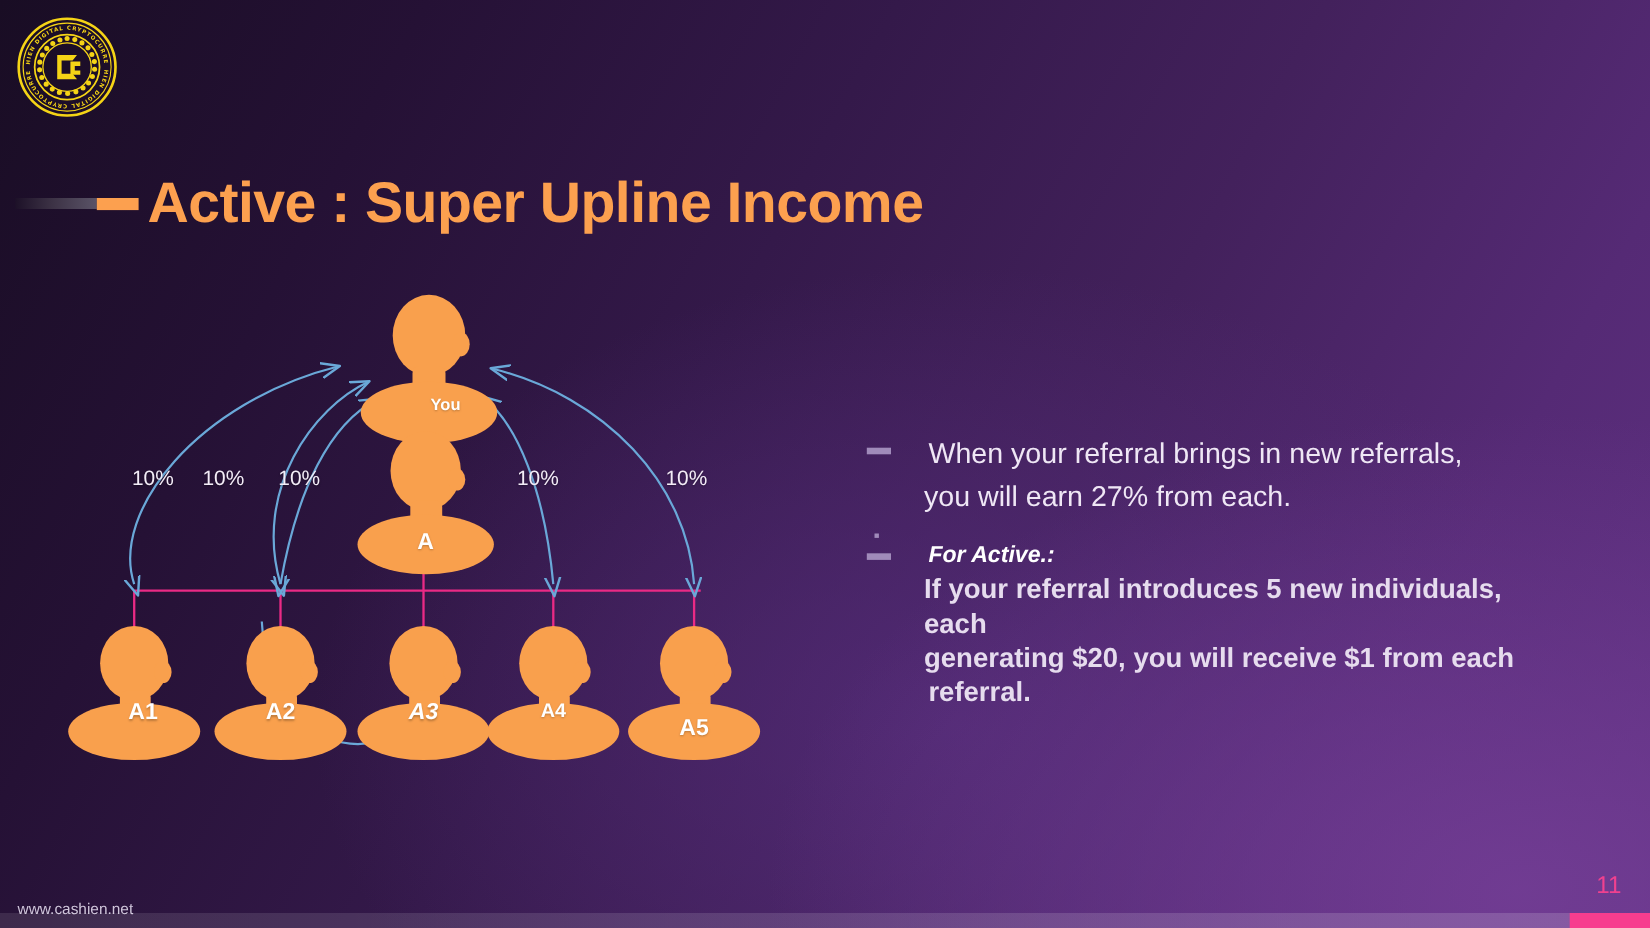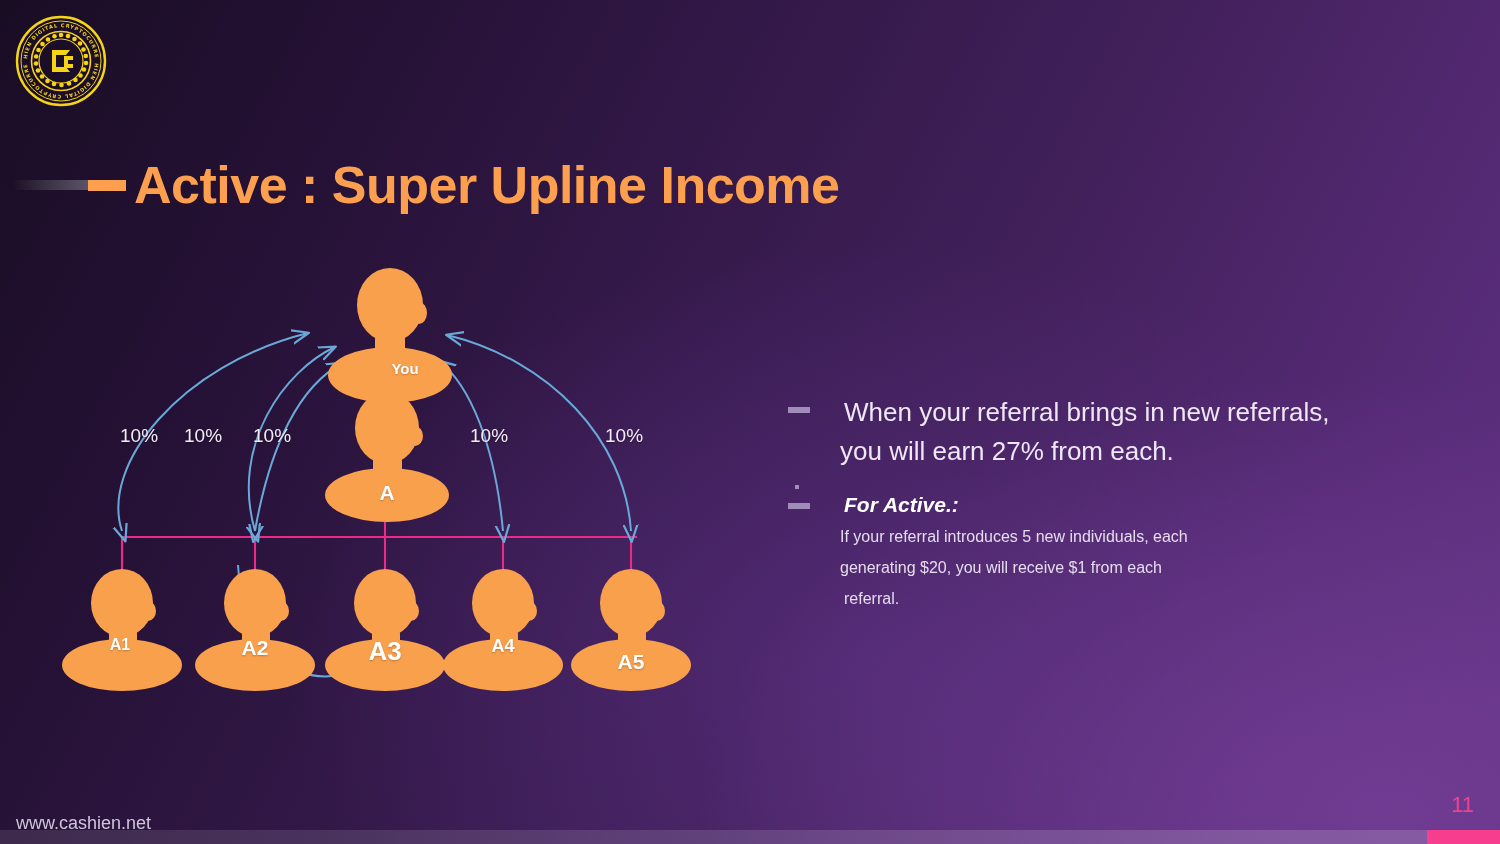--- a/index.html
+++ b/index.html
@@ -104,31 +104,31 @@
   }
   .example-head {
     color: #ffffff;
     font-size: 21px;
     font-weight: bold;
     font-style: italic;
     margin-bottom: 4px;
   }
   .example-body {
     color: #e6dcee;
-    font-size: 16px;
+    font-size: 25px;
     line-height: 31px;
-    font-weight: 400;
+    font-weight: 700;
   }
   .indent-1 { padding-left: 4px; }
   
   #footer-url {
     position: absolute;
     left: 16px; bottom: 10px;
     color: #cfc5da;
-    font-size: 18px;
+    font-size: 14px;
     font-weight: 300;
   }
   #page-num {
     position: absolute;
     right: 26px; bottom: 26px;
     color: #f0418f;
     font-size: 22px;
     font-weight: 300;
   }
   #bottom-bar {
@@ -282,23 +282,23 @@
       <g fill="#f9a04d">
         <ellipse cx="591" cy="338" rx="31" ry="34"></ellipse>
         <ellipse cx="617" cy="346" rx="8" ry="10"></ellipse>
         <rect x="578" y="363" width="28" height="20" rx="6"></rect>
         <ellipse cx="591" cy="400" rx="60" ry="26"></ellipse>
       </g>
     </svg>
 
     <div class="node-label" style="left:325px; top:95px; width:80px; font-size:15px;text-align:center;">You</div>
     <div class="node-label" style="left:307px; top:216px; width:80px; font-size:21px;">A</div>
-    <div class="node-label" style="left:40px; top:371px; width:80px; font-size:16px;">A1</div>
+    <div class="node-label" style="left:50px; top:371px; width:80px; font-size:21px;">A1</div>
     <div class="node-label" style="left:175px; top:371px; width:80px; font-size:21px;text-align:center;">A2</div>
-    <div class="node-label" style="left:305px; top:371px; width:80px; font-size:26px;">A3</div>
+    <div class="node-label" style="left:305px; top:371px; width:80px; font-size:21px;font-style:italic;">A3</div>
     <div class="node-label" style="left:423px; top:371px; width:80px; font-size:18px;">A4</div>
     <div class="node-label" style="left:551px; top:385px; width:80px; font-size:21px;">A5</div>
 
     <div class="pct-label" style="left:80px; top:160px;">10%</div>
     <div class="pct-label" style="left:144px; top:160px;">10%</div>
     <div class="pct-label" style="left:213px; top:160px;">10%</div>
     <div class="pct-label" style="left:430px; top:160px;">10%</div>
     <div class="pct-label" style="left:565px; top:160px;">10%</div>
   </div>
 

